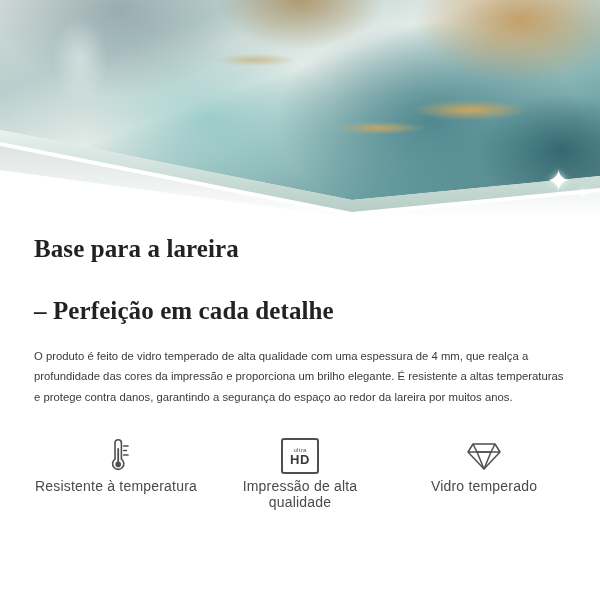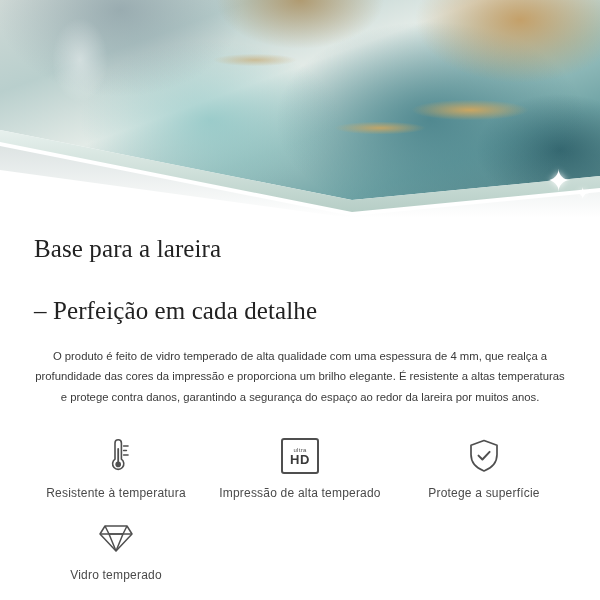--- a/index.html
+++ b/index.html
@@ -88,35 +88,34 @@
 
   
   .content {
     padding: 14px 34px 0 34px;
   }
   .headline {
     font-family: "Liberation Serif", serif;
     font-size: 25px;
     line-height: 1.35;
     color: #222222;
-    font-weight: 400;
+    font-weight: 700;
     margin: 0;
     letter-spacing: 0.1px;
   }
   .headline .line2 {
     display: block;
     margin-top: 28px;
   }
   .paragraph {
     margin: 18px 0 0 0;
     font-size: 11.3px;
     line-height: 1.85;
     color: #3a3a3a;
     max-width: 540px;
-    text-align: center;
   }
 
   
   .features {
     margin: 26px 0 0 0;
     padding: 0 24px;
     display: grid;
     grid-template-columns: repeat(3, 1fr);
     grid-row-gap: 16px;
     justify-items: center;
@@ -128,22 +127,21 @@
     flex-direction: column;
     align-items: center;
   }
   .feature-icon {
     height: 44px;
     display: flex;
     align-items: center;
     justify-content: flex-end;
   }
   .feature-label {
-    margin-top: 8px;
-    font-size: 12px;
+    font-size: 14px;
     color: #4a4a4a;
     letter-spacing: 0.2px;
   }
   .hd-box {
     width: 34px;
     height: 32px;
     border: 2px solid #4f4f4f;
     border-radius: 3px;
     display: flex;
     flex-direction: column;
@@ -200,32 +198,23 @@
       <div class="feature-label">Resistente à temperatura</div>
     </div>
 
     <div class="feature">
       <div class="feature-icon">
         <div class="hd-box">
           <span class="ultra">ultra</span>
           <span class="hd">HD</span>
         </div>
       </div>
-      <div class="feature-label">Impressão de alta temperado</div>
+      <div class="feature-label">Impressão de alta qualidade</div>
     </div>
 
-    <div class="feature">
-      <div class="feature-icon">
-        <svg width="34" height="38" viewBox="0 0 34 38" fill="none" stroke="#4f4f4f" stroke-width="1.7" stroke-linecap="round" stroke-linejoin="round">
-          <path d="M17 3.5 L30 8.2 v9.3 c0 8.4-5.6 13.6-13 16.5 -7.4-2.9-13-8.1-13-16.5 V8.2z"></path>
-          <path d="M11.5 18.6 l3.9 3.9 7.2-7.6" stroke-width="2"></path>
-        </svg>
-      </div>
-      <div class="feature-label">Protege a superfície</div>
-    </div>
 
     <div class="feature">
       <div class="feature-icon">
         <svg width="36" height="32" viewBox="0 0 36 32" fill="none" stroke="#4f4f4f" stroke-width="1.5" stroke-linejoin="round">
           <path d="M7 4 H29 L34 12 L18 29 L2 12 Z"></path>
           <path d="M2 12 H34"></path>
           <path d="M7 4 L11 12 L18 29"></path>
           <path d="M29 4 L25 12 L18 29"></path>
           <path d="M11 12 H25"></path>
         </svg>

